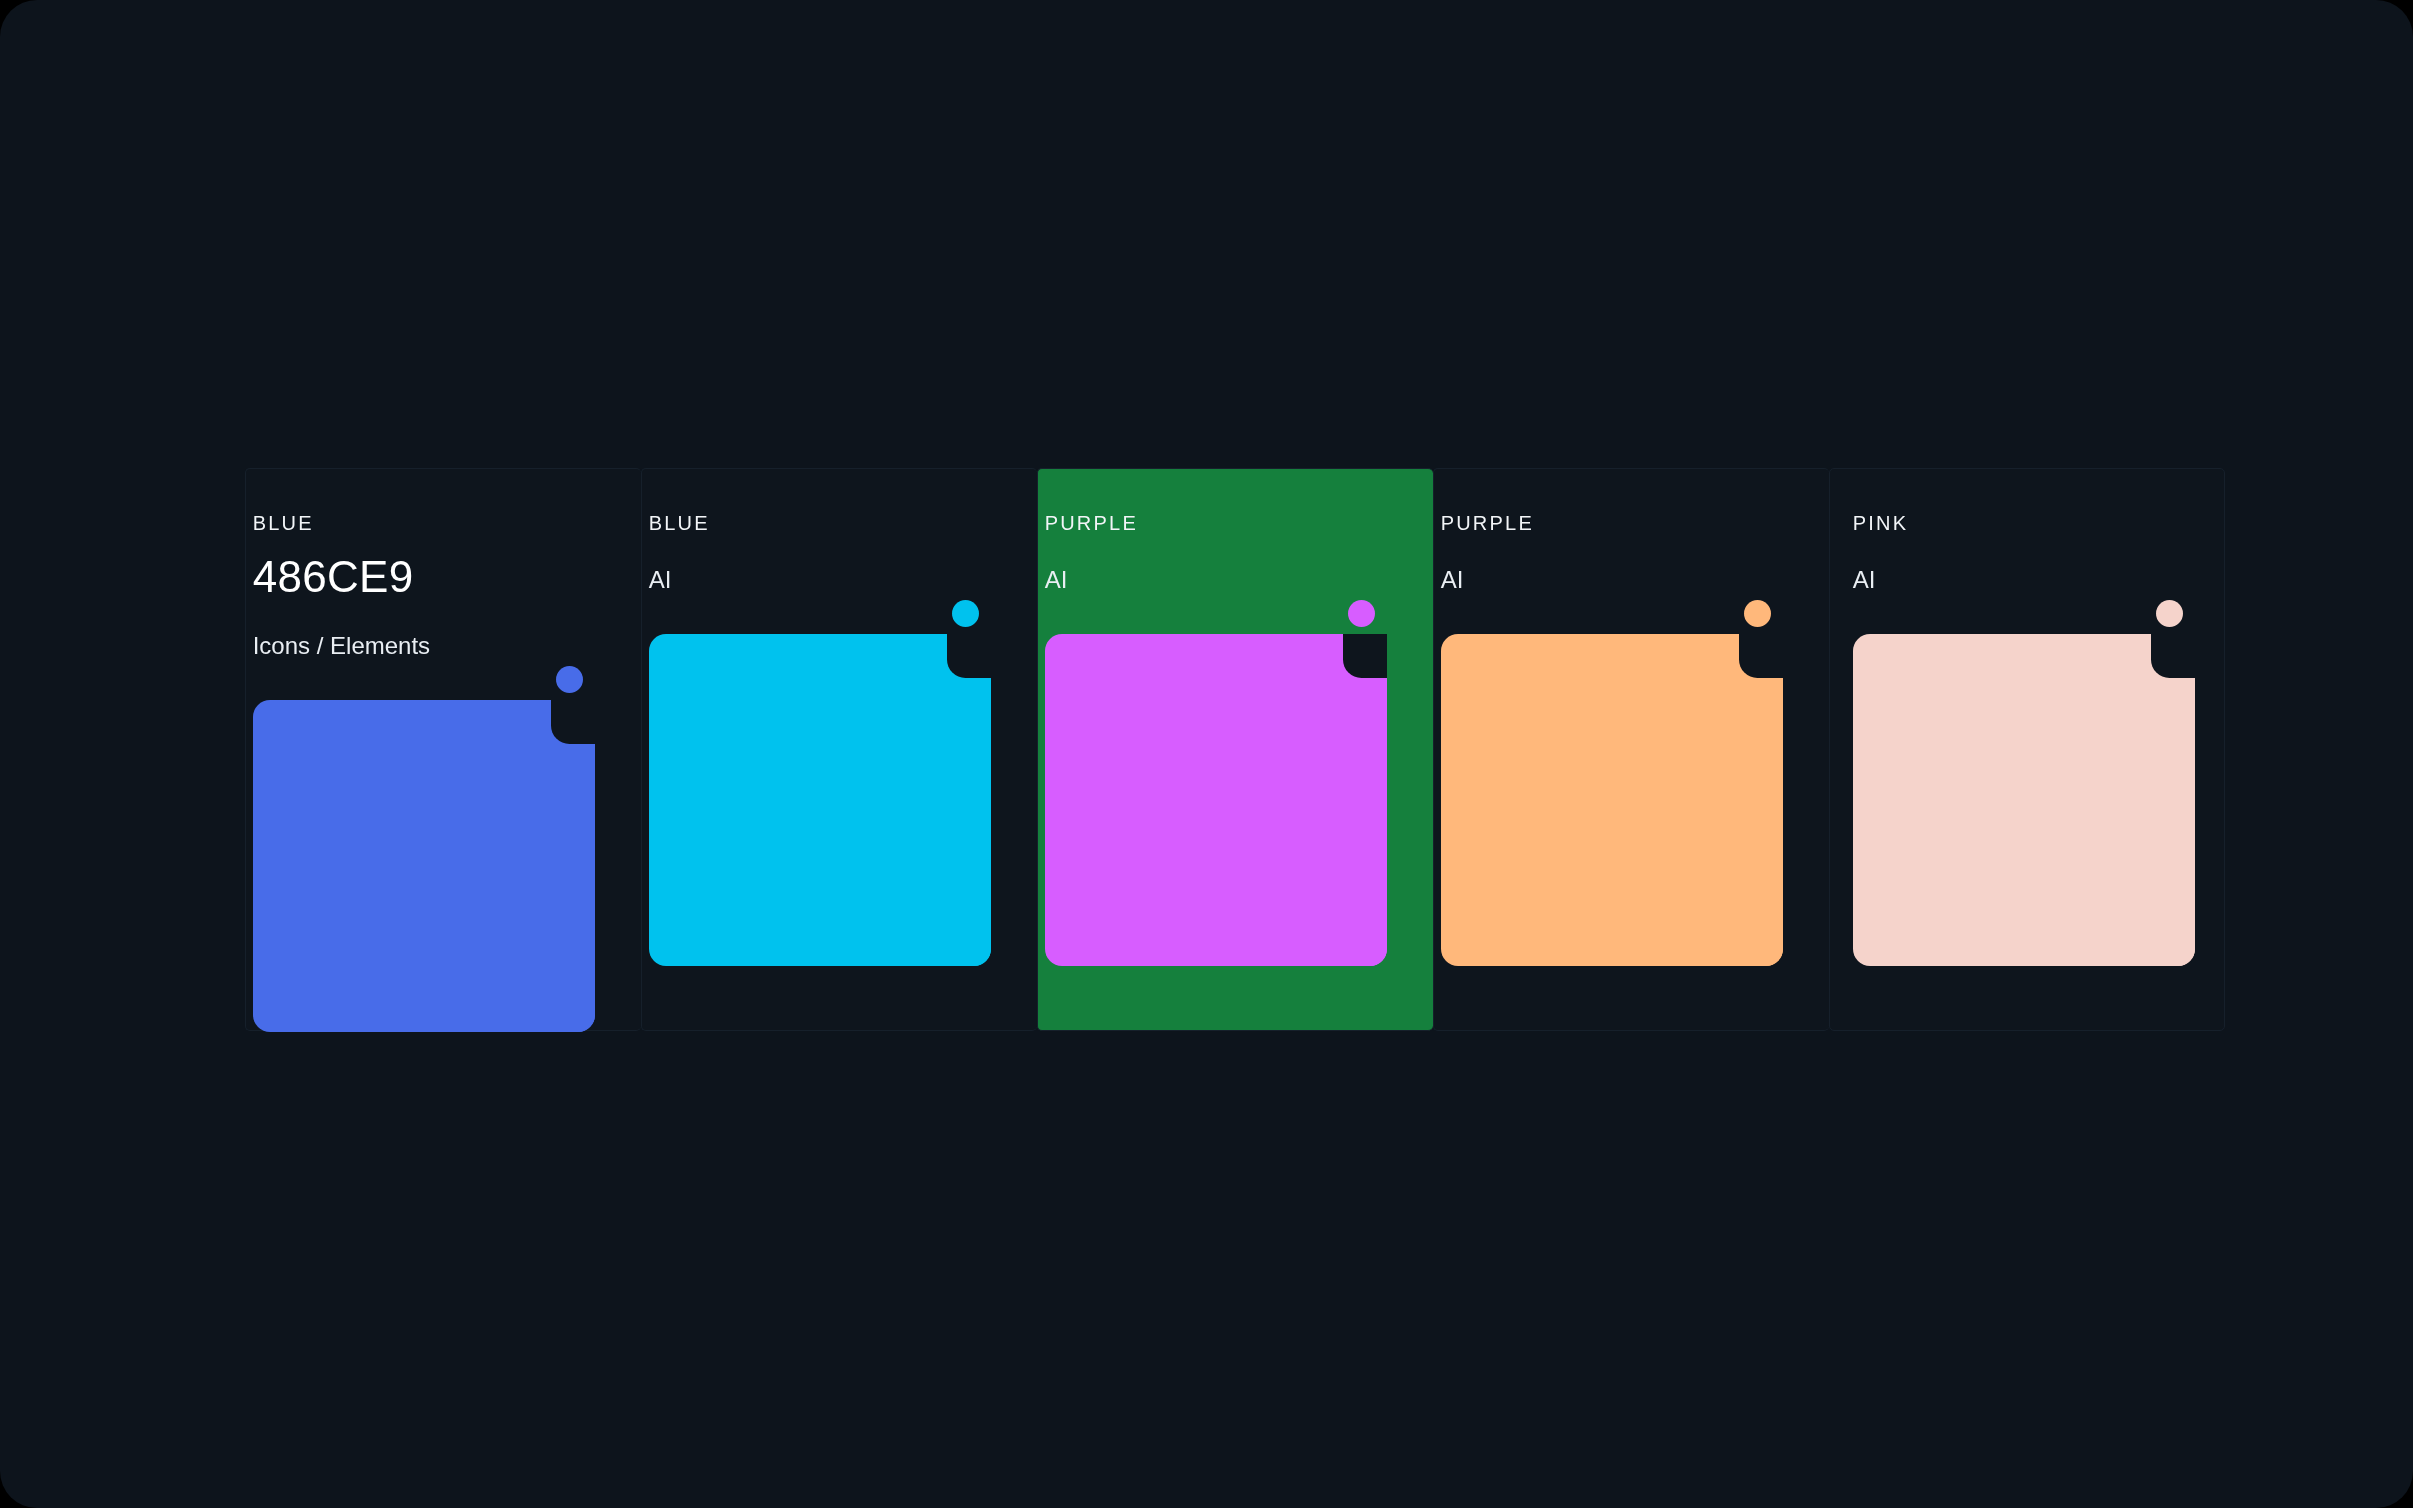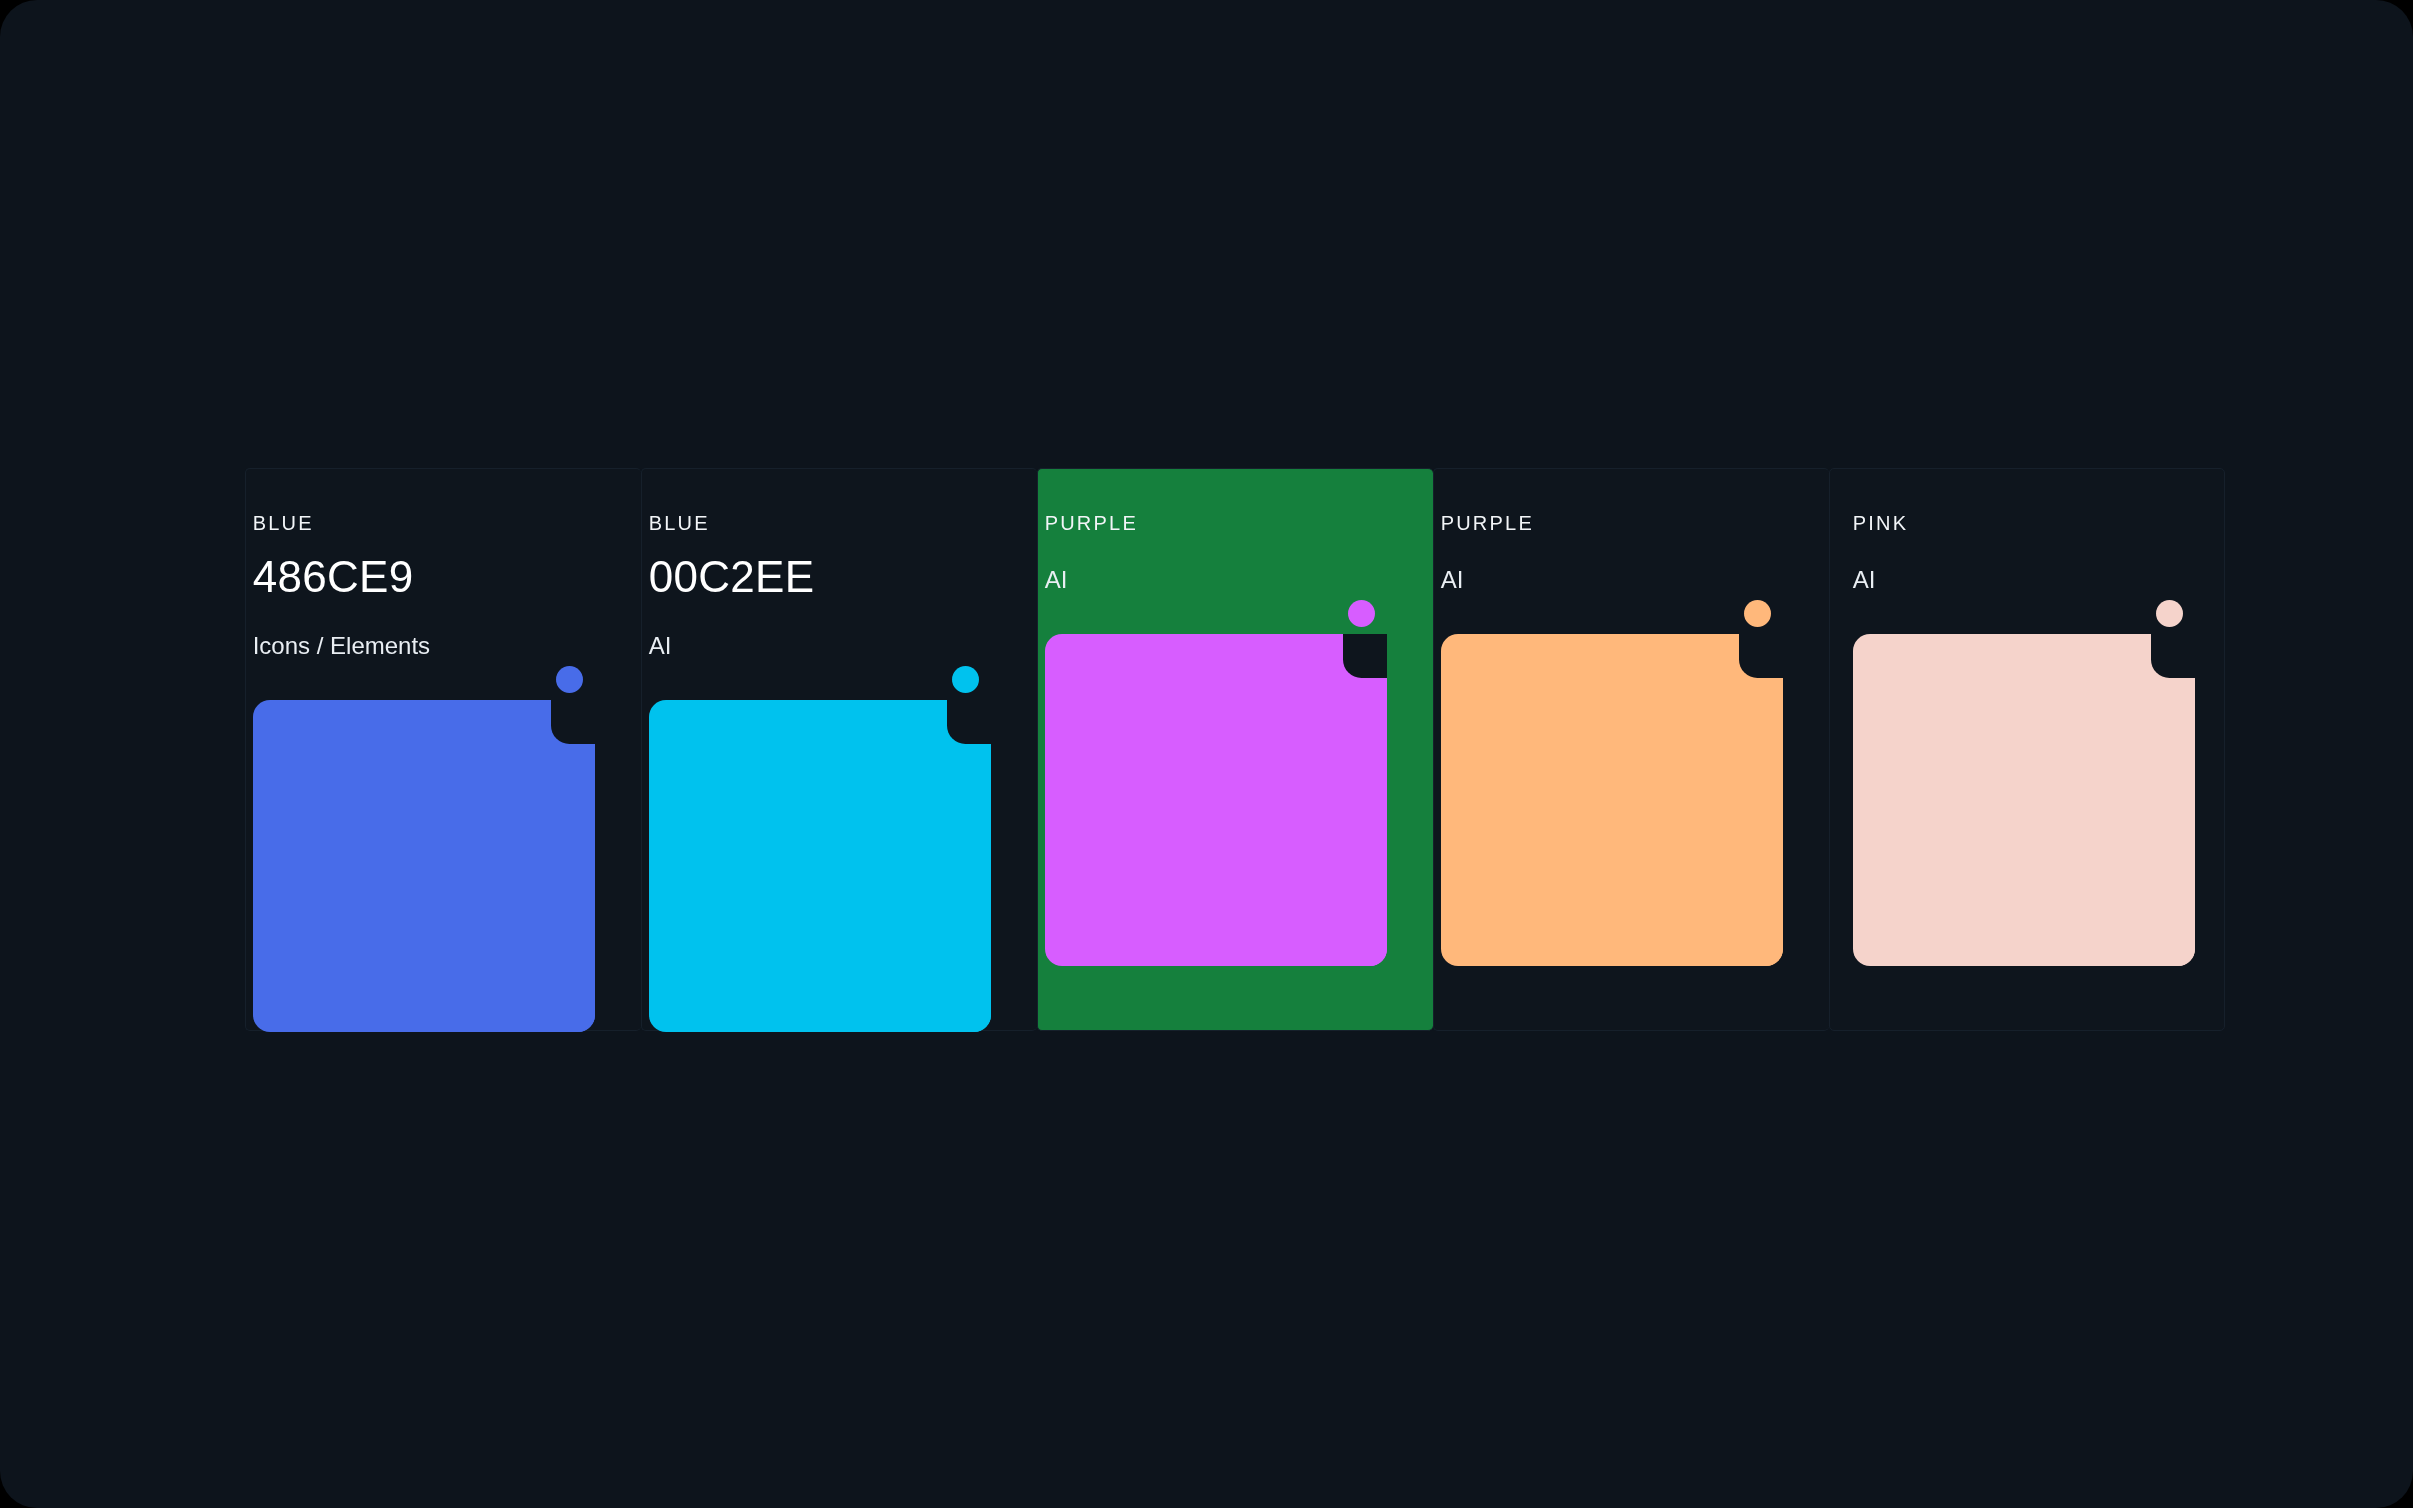--- a/index.html
+++ b/index.html
@@ -141,21 +141,20 @@
       <div class="chip-wrap">
         <div class="chip-body" style="background: rgb(72, 108, 233);"></div>
         <div class="chip-right-fill" style="background: rgb(72, 108, 233);"></div>
         <div class="chip-notch" style="background: rgb(14, 21, 29);"></div>
         <div class="chip-dot" style="background: rgb(72, 108, 233);"></div>
       </div>
     </div>
 
     <div class="swatch-card" style="background: rgb(14, 21, 29); border-color: rgb(22, 32, 43);">
       <div class="card-category">BLUE</div>
-      <div class="card-hex">00C2EE</div>
       <div class="card-usage">AI</div>
       <div class="chip-wrap">
         <div class="chip-body" style="background: rgb(0, 194, 238);"></div>
         <div class="chip-right-fill" style="background: rgb(0, 194, 238);"></div>
         <div class="chip-notch" style="background: rgb(14, 21, 29);"></div>
         <div class="chip-dot" style="background: rgb(0, 194, 238);"></div>
       </div>
     </div>
 
     <div class="swatch-card" style="background: #15803d; border-color: rgb(22, 32, 43);">

